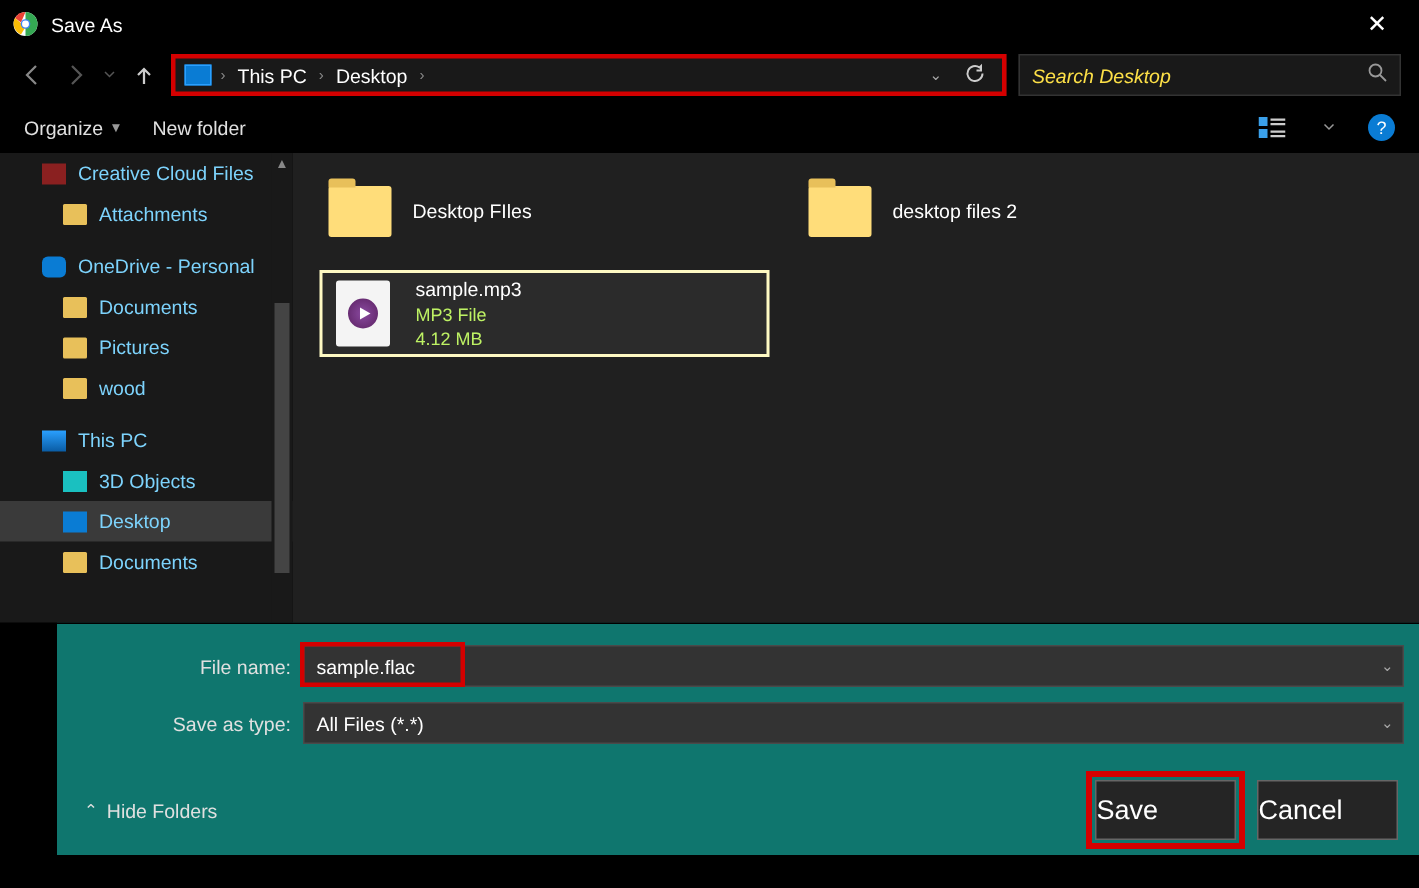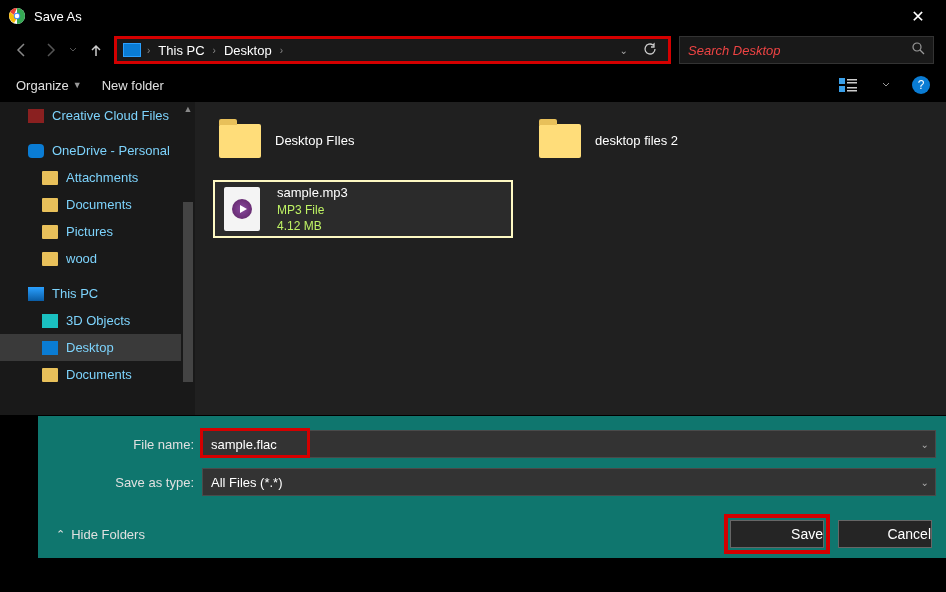--- a/index.html
+++ b/index.html
@@ -39,21 +39,21 @@
 .addr .crumb-sep { color: #888; font-size: 10px; }
 .addr .spacer { flex: 1; }
 .addr .drop { color: #aaa; font-size: 10px; margin-right: 4px; }
 .addr .refresh { width: 24px; text-align: center; color: #aaa; cursor: pointer; }
 .searchbox {
   width: 255px; height: 28px;
   background: #191919; border: 1px solid #333;
   display: flex; align-items: center; padding: 0 8px;
   color: #777;
 }
-.searchbox span.ph { flex: 1; font-style: italic; color: #ef4444; }
+.searchbox span.ph { flex: 1; font-style: italic; color: #fde047; }
 .searchbox .sicon { color: #888; }
 .toolbar {
   height: 34px; display: flex; align-items: center;
   padding: 0 16px; gap: 20px;
 }
 .tbtn { color: #e0e0e0; cursor: pointer; font-size: 13px; display: flex; align-items: center; gap: 4px; }
 .tbtn .dd { font-size: 9px; color: #999; }
 .toolbar .spacer { flex: 1; }
 .viewbtn { width: 24px; display:flex; align-items:center; justify-content:center; color:#ccc; cursor:pointer; }
 .help { width: 18px; height: 18px; border-radius: 50%; background: #0a7cd4; color: #fff; display:flex; align-items:center; justify-content:center; font-size:12px; cursor:pointer; }
@@ -113,24 +113,24 @@
 }
 .fieldinput .dd { position:absolute; right:6px; color:#aaa; font-size:10px; }
 .fileNameHL { position:absolute; left:-3px; top:-3px; height:30px; width:110px; border:3px solid #d40000; pointer-events:none; }
 .buttonrow {
   display:flex; align-items:center; justify-content:space-between;
   padding: 14px 4px 0 4px;
 }
 .hidefolders { display:flex; align-items:center; gap:6px; color:#e0e0e0; cursor:pointer; }
 .btns { display:flex; gap:14px; }
 .btn {
-  min-width:94px; height:28px;
+  min-width:94px; height:40px;
   background:#252525; border:1px solid #666;
-  display:flex; align-items:center; justify-content:flex-end;
-  color:#fff; cursor:pointer; font-size:14px;
+  display:flex; align-items:center; justify-content:flex-start;
+  color:#fff; cursor:pointer; font-size:18px;
 }
 .btnwrap { position:relative; }
 .btnwrap.hl { }
 .saveHL { position:absolute; left:-6px; top:-6px; right:-6px; bottom:-6px; border:4px solid #d40000; pointer-events:none; }
 </style>
 </head>
 <body>
 
 <div class="titlebar">
   <span class="icon">
@@ -222,27 +222,27 @@
   </span>
   <span class="help">?</span>
 </div>
 
 <div class="mainarea">
   <div class="sidebar">
     <div class="sb-item">
       <span class="sb-icon cc"></span>
       <span>Creative Cloud Files</span>
     </div>
+    <div class="sb-item lvl1">
+      <span class="sb-icon folder"></span>
+      <span>Attachments</span>
+    </div>
     <div class="sb-item" style="margin-top:8px">
       <span class="sb-icon cloud"></span>
       <span>OneDrive - Personal</span>
-    </div>
-    <div class="sb-item lvl1">
-      <span class="sb-icon folder"></span>
-      <span>Attachments</span>
     </div>
     <div class="sb-item lvl1">
       <span class="sb-icon folder"></span>
       <span>Documents</span>
     </div>
     <div class="sb-item lvl1">
       <span class="sb-icon folder"></span>
       <span>Pictures</span>
     </div>
     <div class="sb-item lvl1">

